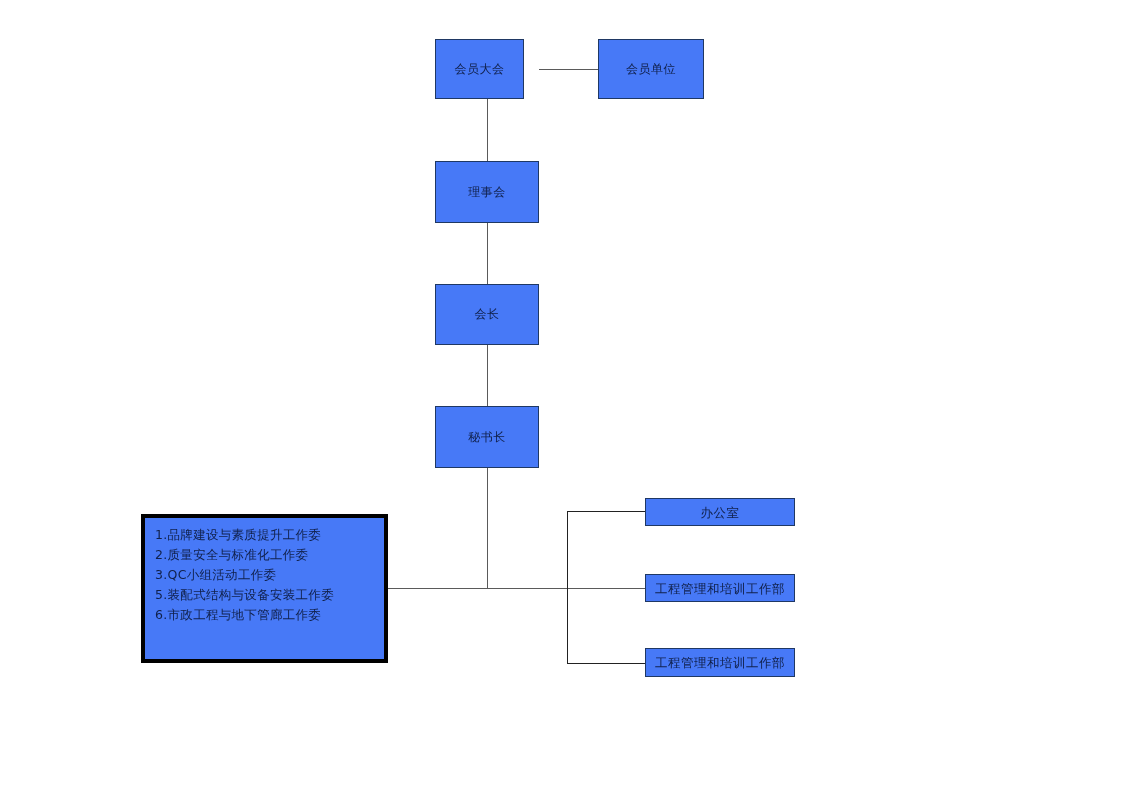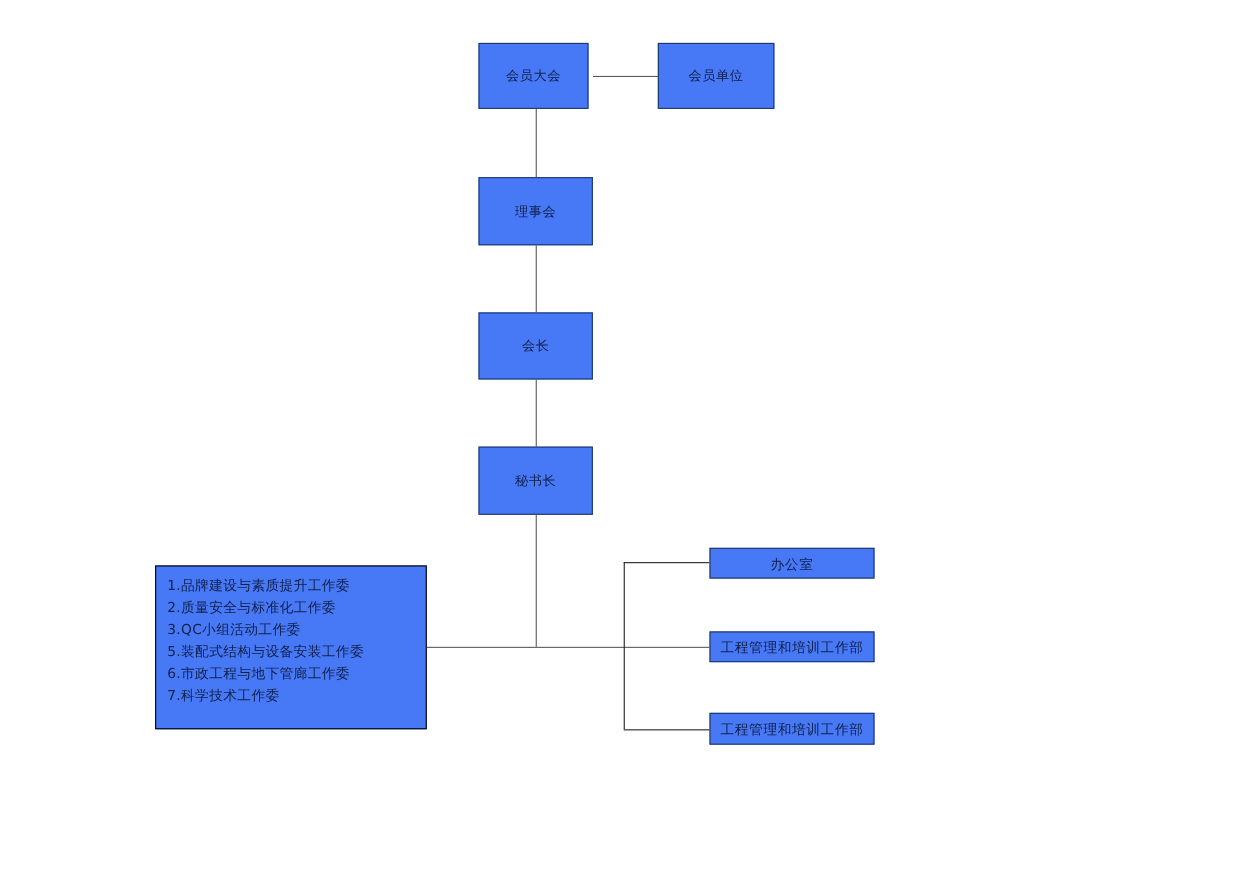--- a/index.html
+++ b/index.html
@@ -41,21 +41,21 @@
 
   
   .node.dept {
     font-size: 12.5px;
   }
 
   
   .list-box {
     position: absolute;
     background: #4779f7;
-    border: 1px solid #000000;
+    border: 4px solid #000000;
     box-sizing: border-box;
     padding: 7px 0 0 10px;
     color: #10204a;
     font-size: 12.5px;
     line-height: 20px;
     text-align: left;
     letter-spacing: 0.3px;
   }
   .list-box .list-item {
     display: block;
@@ -87,21 +87,21 @@
   <div class="line v" style="left:487px; top:468px; height:120px;"></div>
 
   <div class="line h" style="left:388px; top:588px; width:257px;"></div>
 
   <div class="line v dark" style="left:567px; top:511px; height:152px;"></div>
 
   <div class="line h dark" style="left:567px; top:511px; width:78px;"></div>
 
   <div class="line h dark" style="left:567px; top:663px; width:78px;"></div>
 
-  <div class="node" style="left:435px; top:39px; width:100px; height:60px;">
+  <div class="node" style="left:435px; top:39px; width:89px; height:60px;">
     <span class="node-label">会员大会</span>
   </div>
 
   <div class="node" style="left:598px; top:39px; width:106px; height:60px;">
     <span class="node-label">会员单位</span>
   </div>
 
   <div class="node" style="left:435px; top:161px; width:104px; height:62px;">
     <span class="node-label">理事会</span>
   </div>
@@ -125,16 +125,15 @@
   <div class="node dept" style="left:645px; top:648px; width:150px; height:29px;">
     <span class="node-label">工程管理和培训工作部</span>
   </div>
 
   <div class="list-box" id="committee-list" style="left:141px; top:514px; width:247px; height:149px;">
       <span class="list-item">1.品牌建设与素质提升工作委</span>
       <span class="list-item">2.质量安全与标准化工作委</span>
       <span class="list-item">3.QC小组活动工作委</span>
       <span class="list-item">5.装配式结构与设备安装工作委</span>
       <span class="list-item">6.市政工程与地下管廊工作委</span>
-      <span class="list-item">7.科学技术工作委</span>
     </div>
 
 </div>
 
 </body></html>

